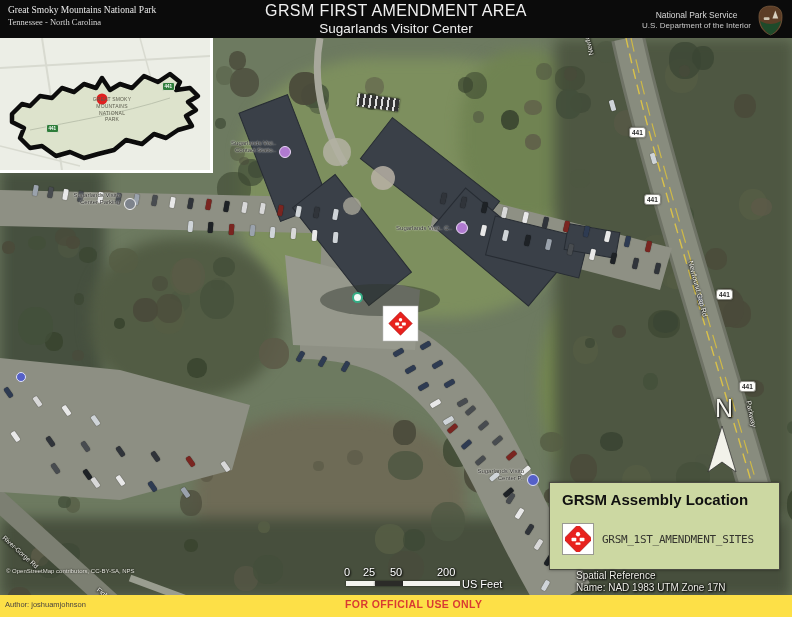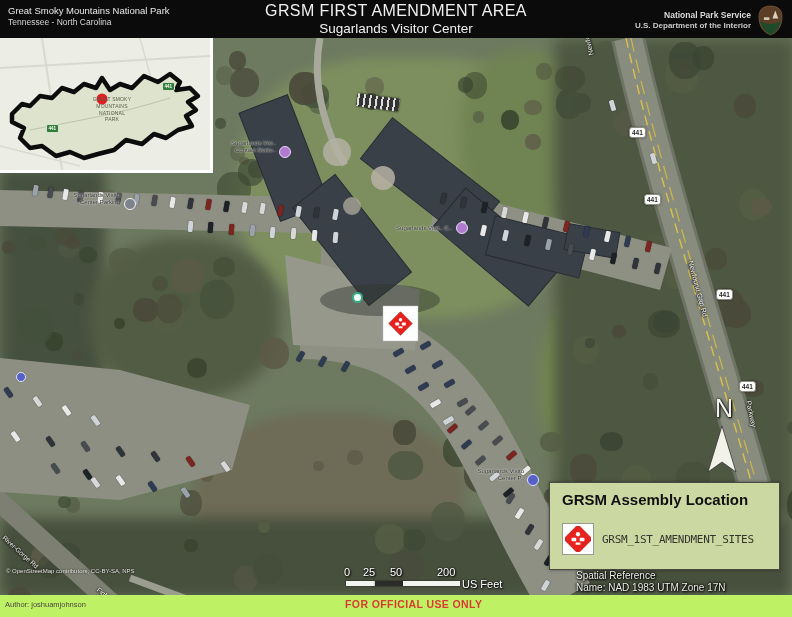--- a/index.html
+++ b/index.html
@@ -1,28 +1,28 @@
 <!DOCTYPE html>
 <html><head>
 <meta charset="utf-8">
 <style>
   html,body{margin:0;padding:0;background:#222;}
   #page{position:relative;width:792px;height:617px;background:#fff;overflow:hidden;
         font-family:"Liberation Sans",sans-serif;}
   .abs{position:absolute;}
   
   #topbar{position:absolute;left:0;top:0;width:792px;height:38px;background:#0b0b0b;color:#e6e6e6;}
-  .hdr-left{position:absolute;left:8px;top:5px;line-height:1.25;}
+  .hdr-left{position:absolute;left:8px;top:5px;line-height:1.25;font-family:Liberation Serif, serif;}
   .hdr-left .l1{font-size:9.5px;color:#e9e9e9;}
   .hdr-left .l2{font-size:8.5px;color:#d6d6d6;}
   .hdr-center{position:absolute;left:50%;top:2px;transform:translateX(-50%);text-align:center;color:#f0f0f0;}
   .hdr-title{font-size:16px;letter-spacing:.4px;}
   .hdr-sub{font-size:13.5px;margin-top:1px;}
   .hdr-right{position:absolute;right:8px;top:5px;display:flex;gap:6px;align-items:center;}
-  .hdr-right .agency{line-height:1.3;text-align:right;font-weight:bold;}
+  .hdr-right .agency{line-height:1.3;text-align:center;}
   .hdr-right .a1{font-size:8.5px;color:#d9d9d9;}
   .hdr-right .a2{font-size:8px;color:#c9c9c9;}
   
   #map{position:absolute;left:0;top:38px;width:792px;height:557px;background:#6d7a60;overflow:hidden;}
   .patch{position:absolute;filter:blur(7px);}
   .tree{position:absolute;border-radius:46%;}
   #map-svg,#trees,#cars{position:absolute;left:0;top:0;width:792px;height:557px;}
   .car{position:absolute;width:11px;height:5px;border-radius:1.5px;box-shadow:0 0 1px rgba(0,0,0,.7);}
   
   .marker{position:absolute;border-radius:50%;box-sizing:border-box;}
@@ -53,21 +53,21 @@
           border:1px solid #4a4a42;box-shadow:0 0 3px rgba(0,0,0,.4);}
   #legend .ttl{position:absolute;left:12px;top:8px;font-size:15px;font-weight:bold;color:#101010;}
   #legend .swatch{position:absolute;left:12px;top:40px;width:30px;height:30px;background:#fff;
                   border:1px solid #9a9a92;display:flex;align-items:center;justify-content:center;}
   #legend .item{position:absolute;left:52px;top:50px;font-size:11px;color:#35352f;
                 font-family:"DejaVu Sans Mono",monospace;letter-spacing:-.3px;}
   #spatial{position:absolute;left:576px;top:532px;font-size:10px;color:#edede6;line-height:1.15;}
   #attr{position:absolute;left:6px;top:530px;font-size:6px;color:#e4e4dc;
         text-shadow:0 0 2px #000;}
   
-  #footer{position:absolute;left:0;top:595px;width:792px;height:22px;background:#bef264;}
+  #footer{position:absolute;left:0;top:595px;width:792px;height:22px;background:#fde047;}
   #footer .author{position:absolute;left:5px;top:5px;font-size:7.5px;color:#4a443f;}
   #footer .official{position:absolute;left:345px;top:3px;font-size:10.5px;font-weight:bold;
                     color:#d93a32;letter-spacing:.4px;}
   #footer .contact{position:absolute;left:552px;top:6px;font-size:7.5px;color:#56524c;white-space:nowrap;}
 </style>
 </head>
 <body>
 
 <div id="page">
 

